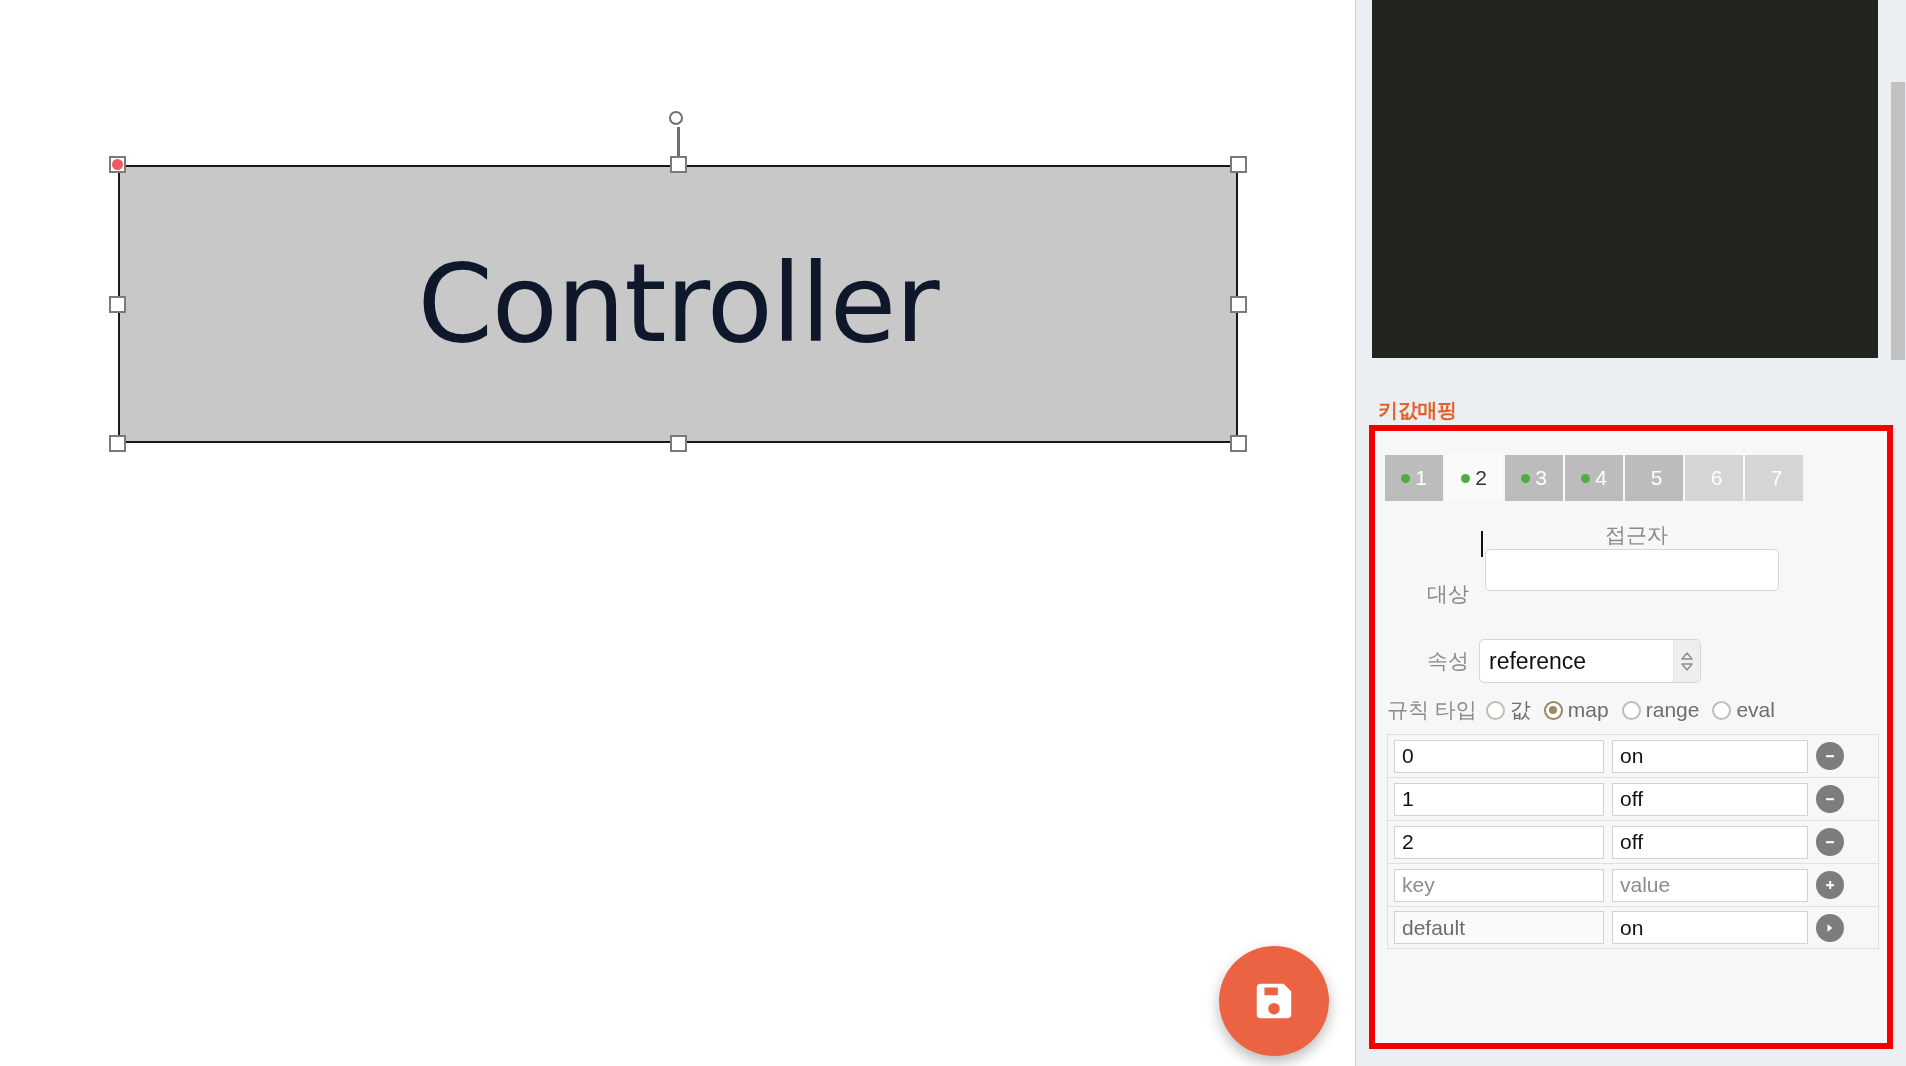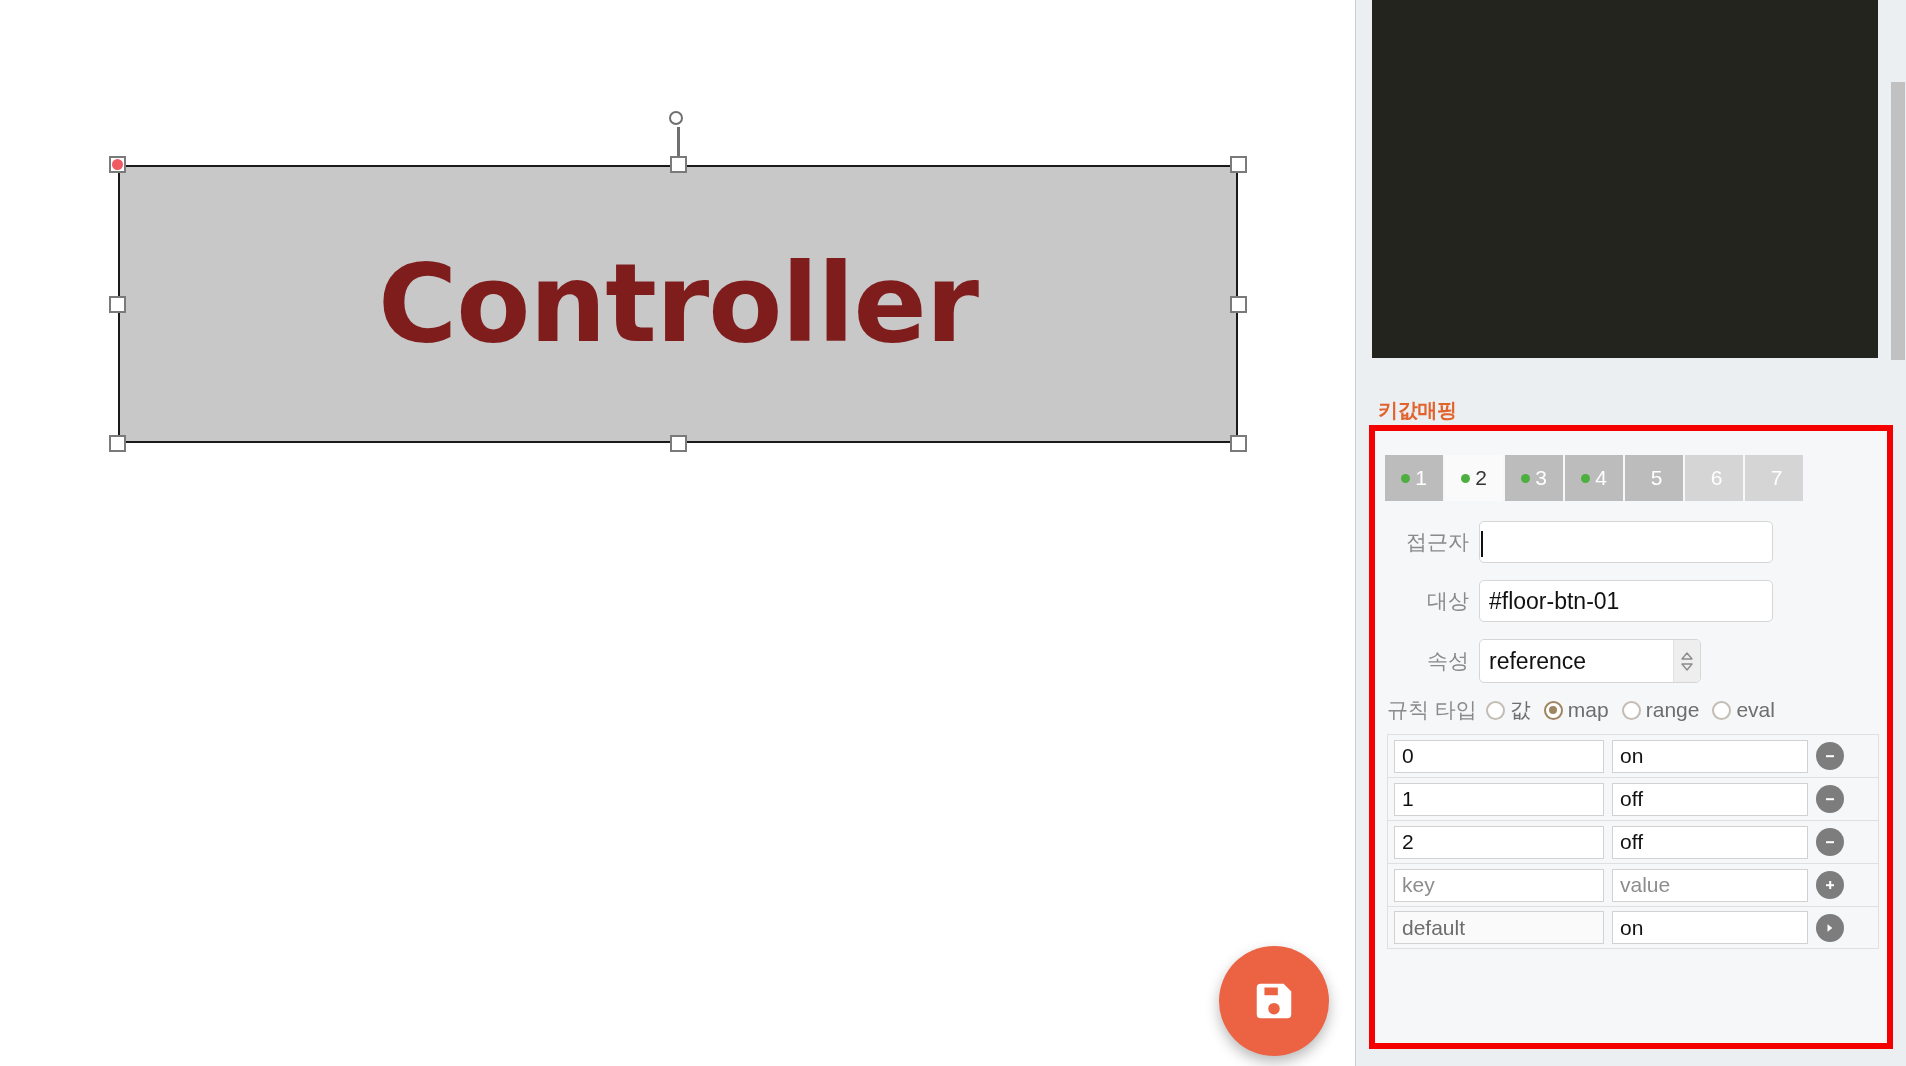--- a/index.html
+++ b/index.html
@@ -41,22 +41,22 @@
     background: #c8c8c8;
     border: 2px solid #1a1a1a;
     box-sizing: border-box;
     display: flex;
     align-items: center;
     justify-content: center;
   }
 
   #shape-label {
     font-size: 108px;
-    color: #7f1d1d;
-    font-weight: 700;
+    color: #0f172a;
+    font-weight: 400;
     letter-spacing: -1px;
     line-height: 1;
     font-family: "DejaVu Sans", sans-serif;
   }
 
   
   .rot-stem {
     position: absolute;
     left: 50%;
     top: -38px;
@@ -257,21 +257,21 @@
     background: #ffffff;
     font-size: 23px;
     color: #111111;
     padding: 0 9px;
     box-sizing: border-box;
     font-family: "Liberation Sans", sans-serif;
     outline: none;
   }
   .text-input::placeholder { color: #9a9a9a; }
 
-  #row-accessor { left: 12px; top: 90px; width: 490px; }
+  #row-accessor { left: 12px; top: 90px; width: 490px; flex-direction: column; }
   #input-accessor { width: 294px; }
   #caret {
     position: absolute;
     left: 106px;
     top: 100px;
     width: 2px;
     height: 26px;
     background: #111111;
   }
 
@@ -511,21 +511,20 @@
     </div>
 
     <div class="form-row" id="row-accessor">
       <span class="form-label">접근자</span>
       <input class="text-input" id="input-accessor" type="text" value="" style="">
     </div>
     <div id="caret"></div>
 
     <div class="form-row" id="row-target">
       <span class="form-label">대상</span>
-      <input class="text-input" id="input-target" type="text" value="#floor-btn-01" style="">
     </div>
 
     <div class="form-row" id="row-attr">
       <span class="form-label">속성</span>
       <div id="attr-spinner">
         <span id="attr-value">reference</span>
         <span id="attr-arrows">
           <svg width="14" height="8" viewBox="0 0 14 8">
               <path d="M7 1 L12 7 L2 7 Z" fill="none" stroke="#8c8c8c" stroke-width="1.4" stroke-linejoin="round"></path>
             </svg>

